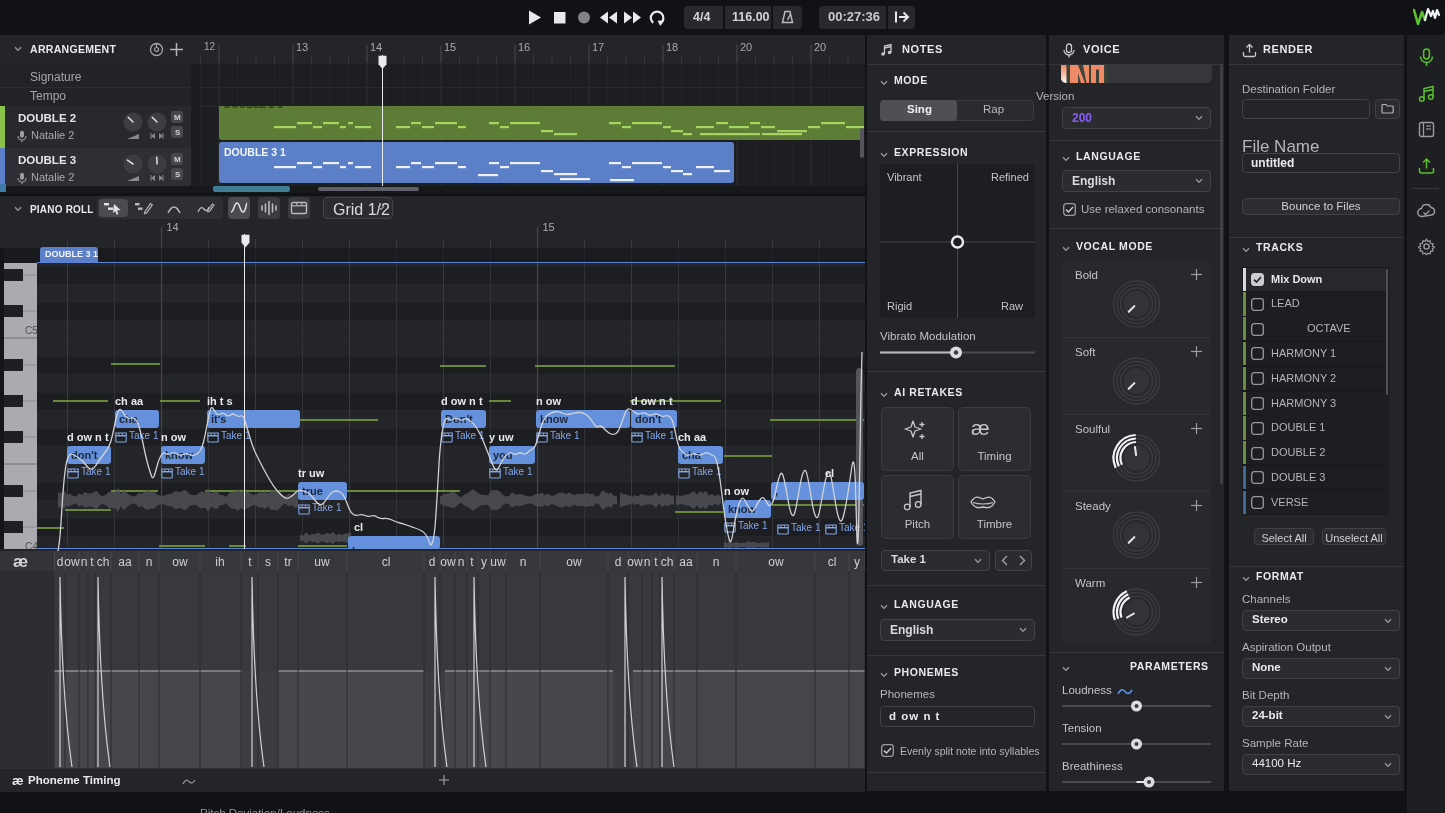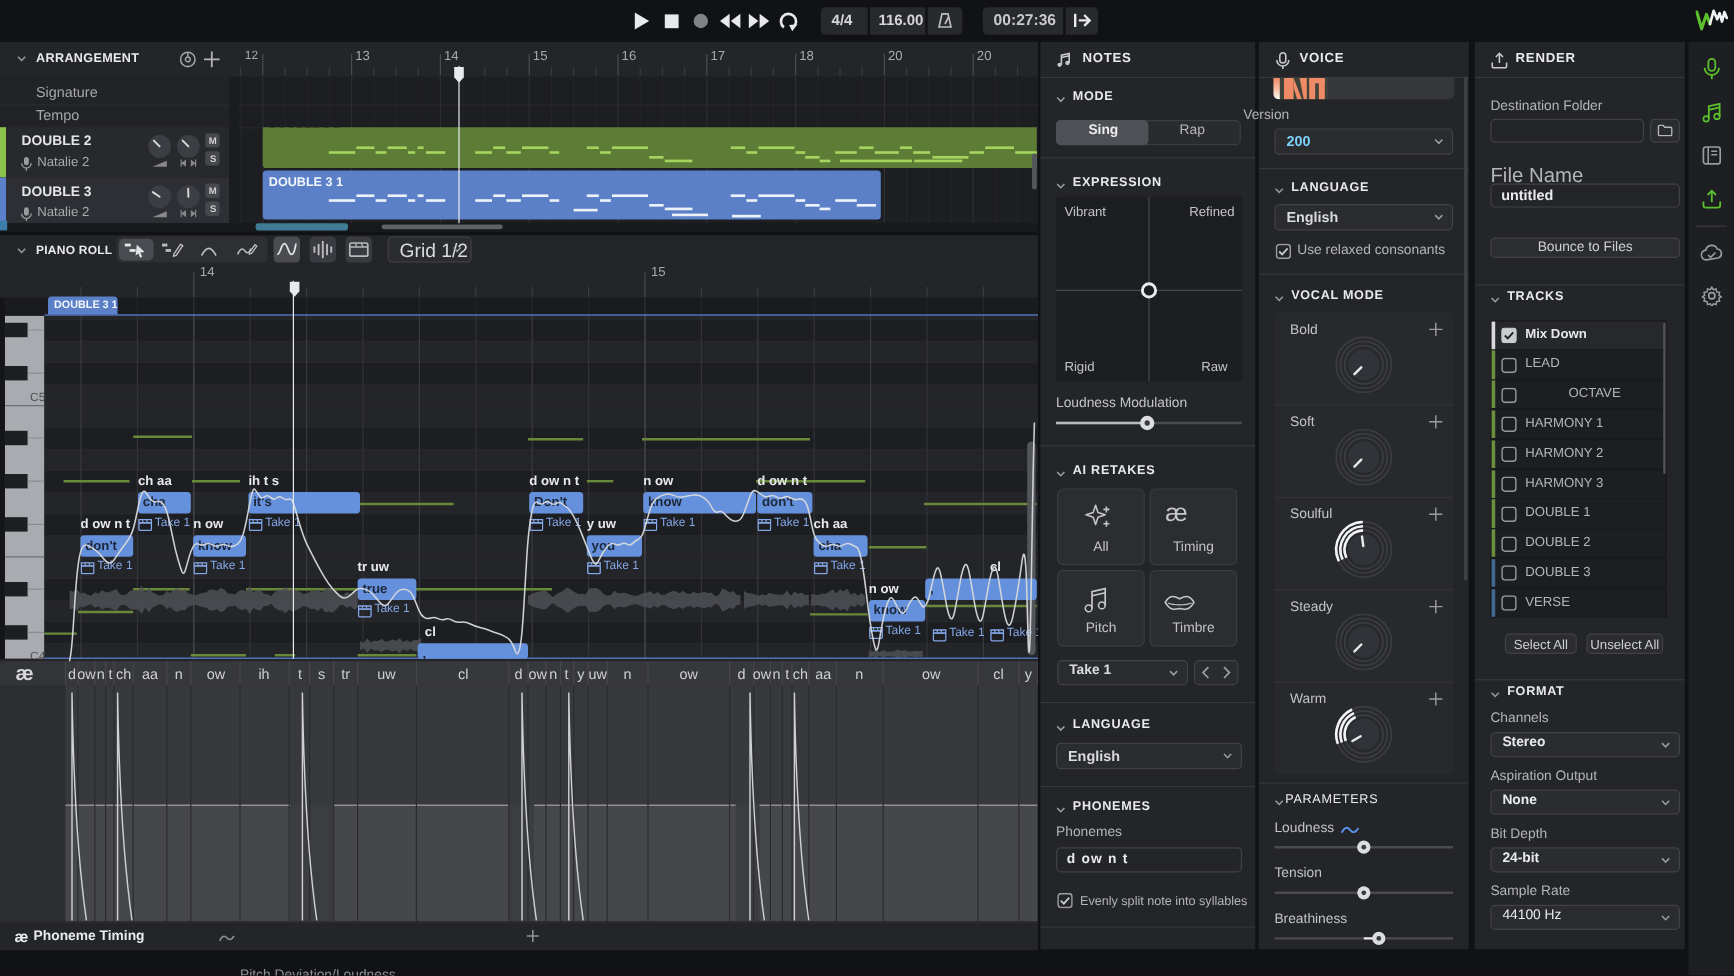--- a/index.html
+++ b/index.html
@@ -756,21 +756,21 @@
     <div class="" style="left:880px;top:164px;width:155px;height:154px;background:#1d1e21;border-radius:2px;"></div>
     <div style="position:absolute;left:887px;top:171px;font-size:11px;color:#c3c4c7;font-weight:400;letter-spacing:0;white-space:nowrap;">Vibrant</div>
     <div style="position:absolute;left:991px;top:171px;font-size:11px;color:#c3c4c7;font-weight:400;letter-spacing:0;white-space:nowrap;">Refined</div>
     <div style="position:absolute;left:887px;top:300px;font-size:11px;color:#c3c4c7;font-weight:400;letter-spacing:0;white-space:nowrap;">Rigid</div>
     <div style="position:absolute;left:1001px;top:300px;font-size:11px;color:#c3c4c7;font-weight:400;letter-spacing:0;white-space:nowrap;">Raw</div>
     <svg style="position:absolute;left:880px;top:164px" width="155" height="154" viewBox="0 0 155 154">
 <line x1="77.5" y1="0" x2="77.5" y2="154" stroke="#47484c" stroke-width="1"></line>
 <line x1="0" y1="78" x2="155" y2="78" stroke="#47484c" stroke-width="1"></line>
 <circle cx="77.5" cy="78" r="5.5" fill="#1d1e21" stroke="#e9eaec" stroke-width="2.4"></circle>
     </svg>
-    <div style="position:absolute;left:880px;top:330px;font-size:11.5px;color:#c3c4c7;font-weight:400;letter-spacing:0;white-space:nowrap;">Loudness Modulation</div>
+    <div style="position:absolute;left:880px;top:330px;font-size:11.5px;color:#c3c4c7;font-weight:400;letter-spacing:0;white-space:nowrap;">Vibrato Modulation</div>
     <svg style="position:absolute;left:880px;top:345px" width="155" height="15" viewBox="0 0 155 15">
 <line x1="0" y1="7.5" x2="155" y2="7.5" stroke="#4a4b50" stroke-width="2"></line>
 <line x1="0" y1="7.5" x2="76" y2="7.5" stroke="#b9babd" stroke-width="2"></line>
 <circle cx="76" cy="7.5" r="6" fill="#dcdde0"></circle>
       <circle cx="76" cy="7.5" r="2.2" fill="#3a3b3f"></circle>
     </svg>
     <div class="" style="left:867px;top:371px;width:179px;height:1px;background:#36373a;"></div>
     <svg style="position:absolute;left:880px;top:392px" width="8" height="6" viewBox="0 0 8 6">
       <polyline points="1,1.3 4,4.4 7,1.3" fill="none" stroke="#9a9ca0" stroke-width="1.3"></polyline>
     </svg>
@@ -853,21 +853,21 @@
         <rect x="9" y="0" width="8" height="18" fill="#ef8a67"></rect>
         <polygon points="17,0 24,18 20,18 17,8" fill="#ef8a67"></polygon>
         <polygon points="22,0 28,0 28,18 25.5,18" fill="#ef8a67"></polygon>
         <rect x="30" y="0" width="13" height="4.5" fill="#ef8a67"></rect>
         <rect x="30" y="0" width="5" height="18" fill="#ef8a67"></rect>
         <rect x="38" y="0" width="5" height="18" fill="#ef8a67"></rect>
       </svg>
     </div>
     <div style="position:absolute;left:1036px;top:90px;font-size:11.5px;color:#b3b5b8;font-weight:400;letter-spacing:0;white-space:nowrap;">Version</div>
     <div class="" style="left:1062px;top:107px;width:149px;height:22px;background:#2b2c30;border:1px solid #414246;border-radius:4px;box-sizing:border-box;"></div>
-    <div style="position:absolute;left:1072px;top:110.56px;font-size:12px;color:#7dd3fc;font-weight:600;letter-spacing:0;white-space:nowrap;">200</div>
+    <div style="position:absolute;left:1072px;top:110.56px;font-size:12px;color:#8b5cf6;font-weight:600;letter-spacing:0;white-space:nowrap;">200</div>
     <svg style="position:absolute;left:1195px;top:115.0px" width="8" height="6" viewBox="0 0 8 6">
       <polyline points="1,1.3 4,4.4 7,1.3" fill="none" stroke="#9a9ca0" stroke-width="1.3"></polyline>
     </svg>
     <div class="" style="left:1049px;top:140px;width:175px;height:1px;background:#36373a;"></div>
     <svg style="position:absolute;left:1062px;top:156px" width="8" height="6" viewBox="0 0 8 6">
       <polyline points="1,1.3 4,4.4 7,1.3" fill="none" stroke="#9a9ca0" stroke-width="1.3"></polyline>
     </svg>
     <div style="position:absolute;left:1076px;top:150px;font-size:10.5px;color:#e9eaec;font-weight:700;letter-spacing:0.6px;white-space:nowrap;">LANGUAGE</div>
     <div class="" style="left:1062px;top:170px;width:149px;height:22px;background:#2b2c30;border:1px solid #414246;border-radius:4px;box-sizing:border-box;"></div>
     <div style="position:absolute;left:1072px;top:173.56px;font-size:12px;color:#dadbdd;font-weight:600;letter-spacing:0;white-space:nowrap;">English</div>
@@ -944,21 +944,21 @@
       <path d="M59.5,357.5 A16,16 0 0 1 67.7,337.5" fill="none" stroke="#f2f3f4" stroke-width="2.2"></path>
       <path d="M56.2,358.7 A19.5,19.5 0 0 1 66.3,334.3" fill="none" stroke="#f2f3f4" stroke-width="2.2"></path>
       <path d="M52.9,359.9 A23,23 0 0 1 64.8,331.2" fill="none" stroke="#f2f3f4" stroke-width="2.2"></path>
       <circle cx="74.5" cy="352" r="13" fill="#323338"></circle>
       <line x1="71.9" y1="353.5" x2="65.0" y2="357.5" stroke="#e9eaec" stroke-width="2" stroke-linecap="round"></line>
     </svg>
     <div class="" style="left:1049px;top:652px;width:175px;height:1px;background:#36373a;"></div>
     <svg style="position:absolute;left:1062px;top:666px" width="8" height="6" viewBox="0 0 8 6">
       <polyline points="1,1.3 4,4.4 7,1.3" fill="none" stroke="#9a9ca0" stroke-width="1.3"></polyline>
     </svg>
-    <div style="position:absolute;left:1036px;top:660px;font-size:10.5px;color:#e9eaec;font-weight:400;letter-spacing:0.6px;white-space:nowrap;padding-left:35px;">PARAMETERS</div>
+    <div style="position:absolute;left:1095px;top:660px;font-size:10.5px;color:#e9eaec;font-weight:700;letter-spacing:0.6px;white-space:nowrap;padding-left:35px;">PARAMETERS</div>
     <div style="position:absolute;left:1062px;top:684px;font-size:11.5px;color:#c3c4c7;font-weight:400;letter-spacing:0;white-space:nowrap;">Loudness</div>
     <svg style="position:absolute;left:1117px;top:687px" width="16" height="10" viewBox="0 0 16 10">
       <path d="M1,7 Q4.5,0 8,4.5 T15,3" fill="none" stroke="#5b8fe8" stroke-width="1.6"></path>
     </svg>
     <svg style="position:absolute;left:1062px;top:699px" width="149" height="14" viewBox="0 0 149 14">
       <line x1="0" y1="7" x2="149" y2="7" stroke="#4a4b50" stroke-width="2"></line>
       <circle cx="74.5" cy="7" r="5.5" fill="#dcdde0"></circle>
       <circle cx="74.5" cy="7" r="2" fill="#3a3b3f"></circle>
     </svg>
     <div style="position:absolute;left:1062px;top:722px;font-size:11.5px;color:#c3c4c7;font-weight:400;letter-spacing:0;white-space:nowrap;">Tension</div>

